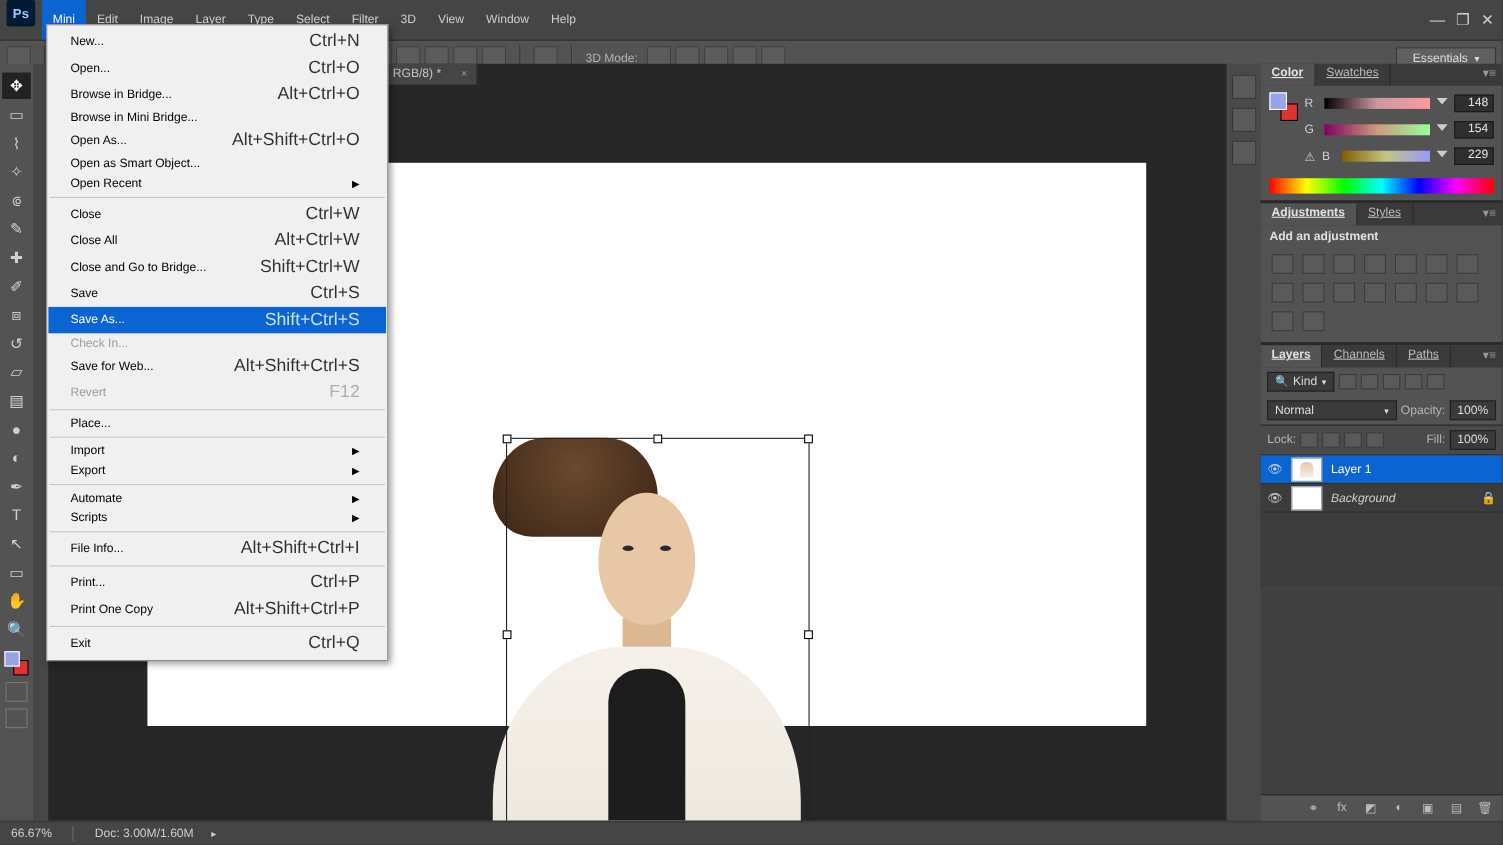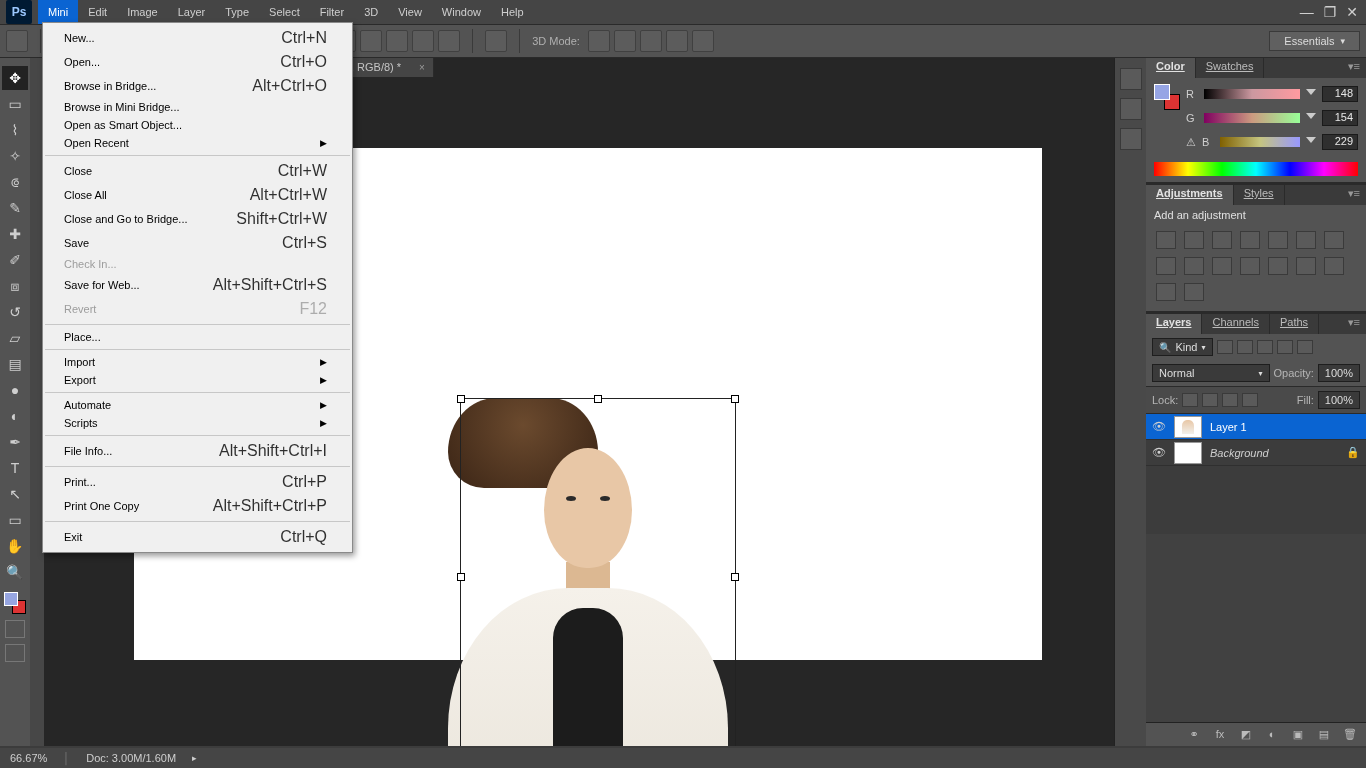--- a/index.html
+++ b/index.html
@@ -1,19 +1,19 @@
 <!DOCTYPE html>
 <html><head>
 <meta charset="utf-8">
 <style>
   * { box-sizing: border-box; margin: 0; padding: 0; font-family: "Segoe UI", Tahoma, sans-serif; font-size: 11px; user-select: none; }
   body { width: 1366px; height: 768px; background: #3c3c3c; color: #cfcfcf; overflow: hidden; position: relative; }
 
   
-  .menu-bar { height: 24px; background: #454545; display: flex; align-items: stretch; padding-left: 4px; }
+  .menu-bar { height: 36px; background: #454545; display: flex; align-items: stretch; padding-left: 4px; }
   .ps-logo { width: 26px; height: 24px; background: #001a33; color: #9cc8ff; display: flex; align-items: center; justify-content: center; font-weight: bold; font-size: 12px; border-radius: 2px; margin: 0 6px 0 2px;}
   .menu-bar .menu-item { padding: 0 10px; display: flex; align-items: center; cursor: default; }
   .menu-bar .menu-item.open { background: #0a64d2; color: #fff; }
   .window-controls { margin-left: auto; display: flex; align-items: center; gap: 10px; padding-right: 8px; }
   .window-controls span { font-size: 14px; color: #cfcfcf; }
 
   
   .options-bar { height: 34px; background: #535353; border-top: 1px solid #2a2a2a; border-bottom: 1px solid #2a2a2a; display: flex; align-items: center; padding: 0 6px; gap: 8px;}
   .options-bar .divider { width:1px;height:24px;background:#3a3a3a;margin:0 4px;}
   .icon-btn-group { display:flex; gap:4px; }
@@ -70,21 +70,21 @@
   .slider.r{background:linear-gradient(90deg,#000 0%,#cc98a0 50%,#ff9aa0 100%);}
   .slider.g{background:linear-gradient(90deg,#800060,#cc9a80,#98ff98);}
   .slider.b{background:linear-gradient(90deg,#806000,#c5c580,#9898ff);}
   .tri{width:0;height:0;border-left:5px solid transparent;border-right:5px solid transparent;border-top:6px solid #ccc;position:relative;top:-2px;}
   .valbox{width:36px;height:16px;background:#2f2f2f;color:#e6e6e6;text-align:right;padding:0 4px;border:1px solid #1a1a1a;}
   .spectrum{height:14px;background:linear-gradient(90deg,#f00,#ff0,#0f0,#0ff,#00f,#f0f,#f00);margin-top:6px;}
 
   
   .adj-grid{display:flex;flex-wrap:wrap;gap:8px;padding:6px 10px 10px;}
   .adj-icon{width:20px;height:18px;background:#5a5a5a;border:1px solid #3a3a3a;}
-  .adj-label{padding:4px 8px;color:#e0e0e0;font-weight:400;}
+  .adj-label{padding:4px 8px;color:#e0e0e0;font-weight:700;}
 
   .section-divider{height:3px;background:#2a2a2a;}
 
   
   .layers-opts{padding:4px 6px;display:flex;align-items:center;gap:4px;flex-wrap:wrap;}
   .dd{background:#3a3a3a;border:1px solid #1e1e1e;color:#ddd;padding:2px 6px;display:flex;align-items:center;gap:4px;}
   .smlabel{color:#b5b5b5;}
   .lock-row{background:#4a4a4a;border-top:1px solid #2a2a2a;border-bottom:1px solid #2a2a2a;}
   .layer-list{background:#3c3c3c;min-height:120px;}
   .layer-row{display:flex;align-items:center;height:26px;padding:0 6px;gap:8px;border-bottom:1px solid #2f2f2f;}
@@ -392,20 +392,24 @@
       <span class="sc">Ctrl+O</span>
     </div>
     <div class="fm-item">
       <span class="lab">Browse in Bridge...</span>
       <span class="sc">Alt+Ctrl+O</span>
     </div>
     <div class="fm-item">
       <span class="lab">Browse in Mini Bridge...</span>
     </div>
     <div class="fm-item">
+      <span class="lab">Open As...</span>
+      <span class="sc">Alt+Shift+Ctrl+O</span>
+    </div>
+    <div class="fm-item">
       <span class="lab">Open as Smart Object...</span>
     </div>
     <div class="fm-item">
       <span class="lab">Open Recent</span>
       <span class="sub">▶</span>
     </div>
     <div class="fm-sep"></div>
     <div class="fm-item">
       <span class="lab">Close</span>
       <span class="sc">Ctrl+W</span>
@@ -414,20 +418,24 @@
       <span class="lab">Close All</span>
       <span class="sc">Alt+Ctrl+W</span>
     </div>
     <div class="fm-item">
       <span class="lab">Close and Go to Bridge...</span>
       <span class="sc">Shift+Ctrl+W</span>
     </div>
     <div class="fm-item">
       <span class="lab">Save</span>
       <span class="sc">Ctrl+S</span>
+    </div>
+    <div class="fm-item highlight">
+      <span class="lab">Save As...</span>
+      <span class="sc">Shift+Ctrl+S</span>
     </div>
     <div class="fm-item disabled">
       <span class="lab">Check In...</span>
     </div>
     <div class="fm-item">
       <span class="lab">Save for Web...</span>
       <span class="sc">Alt+Shift+Ctrl+S</span>
     </div>
     <div class="fm-item disabled">
       <span class="lab">Revert</span>

